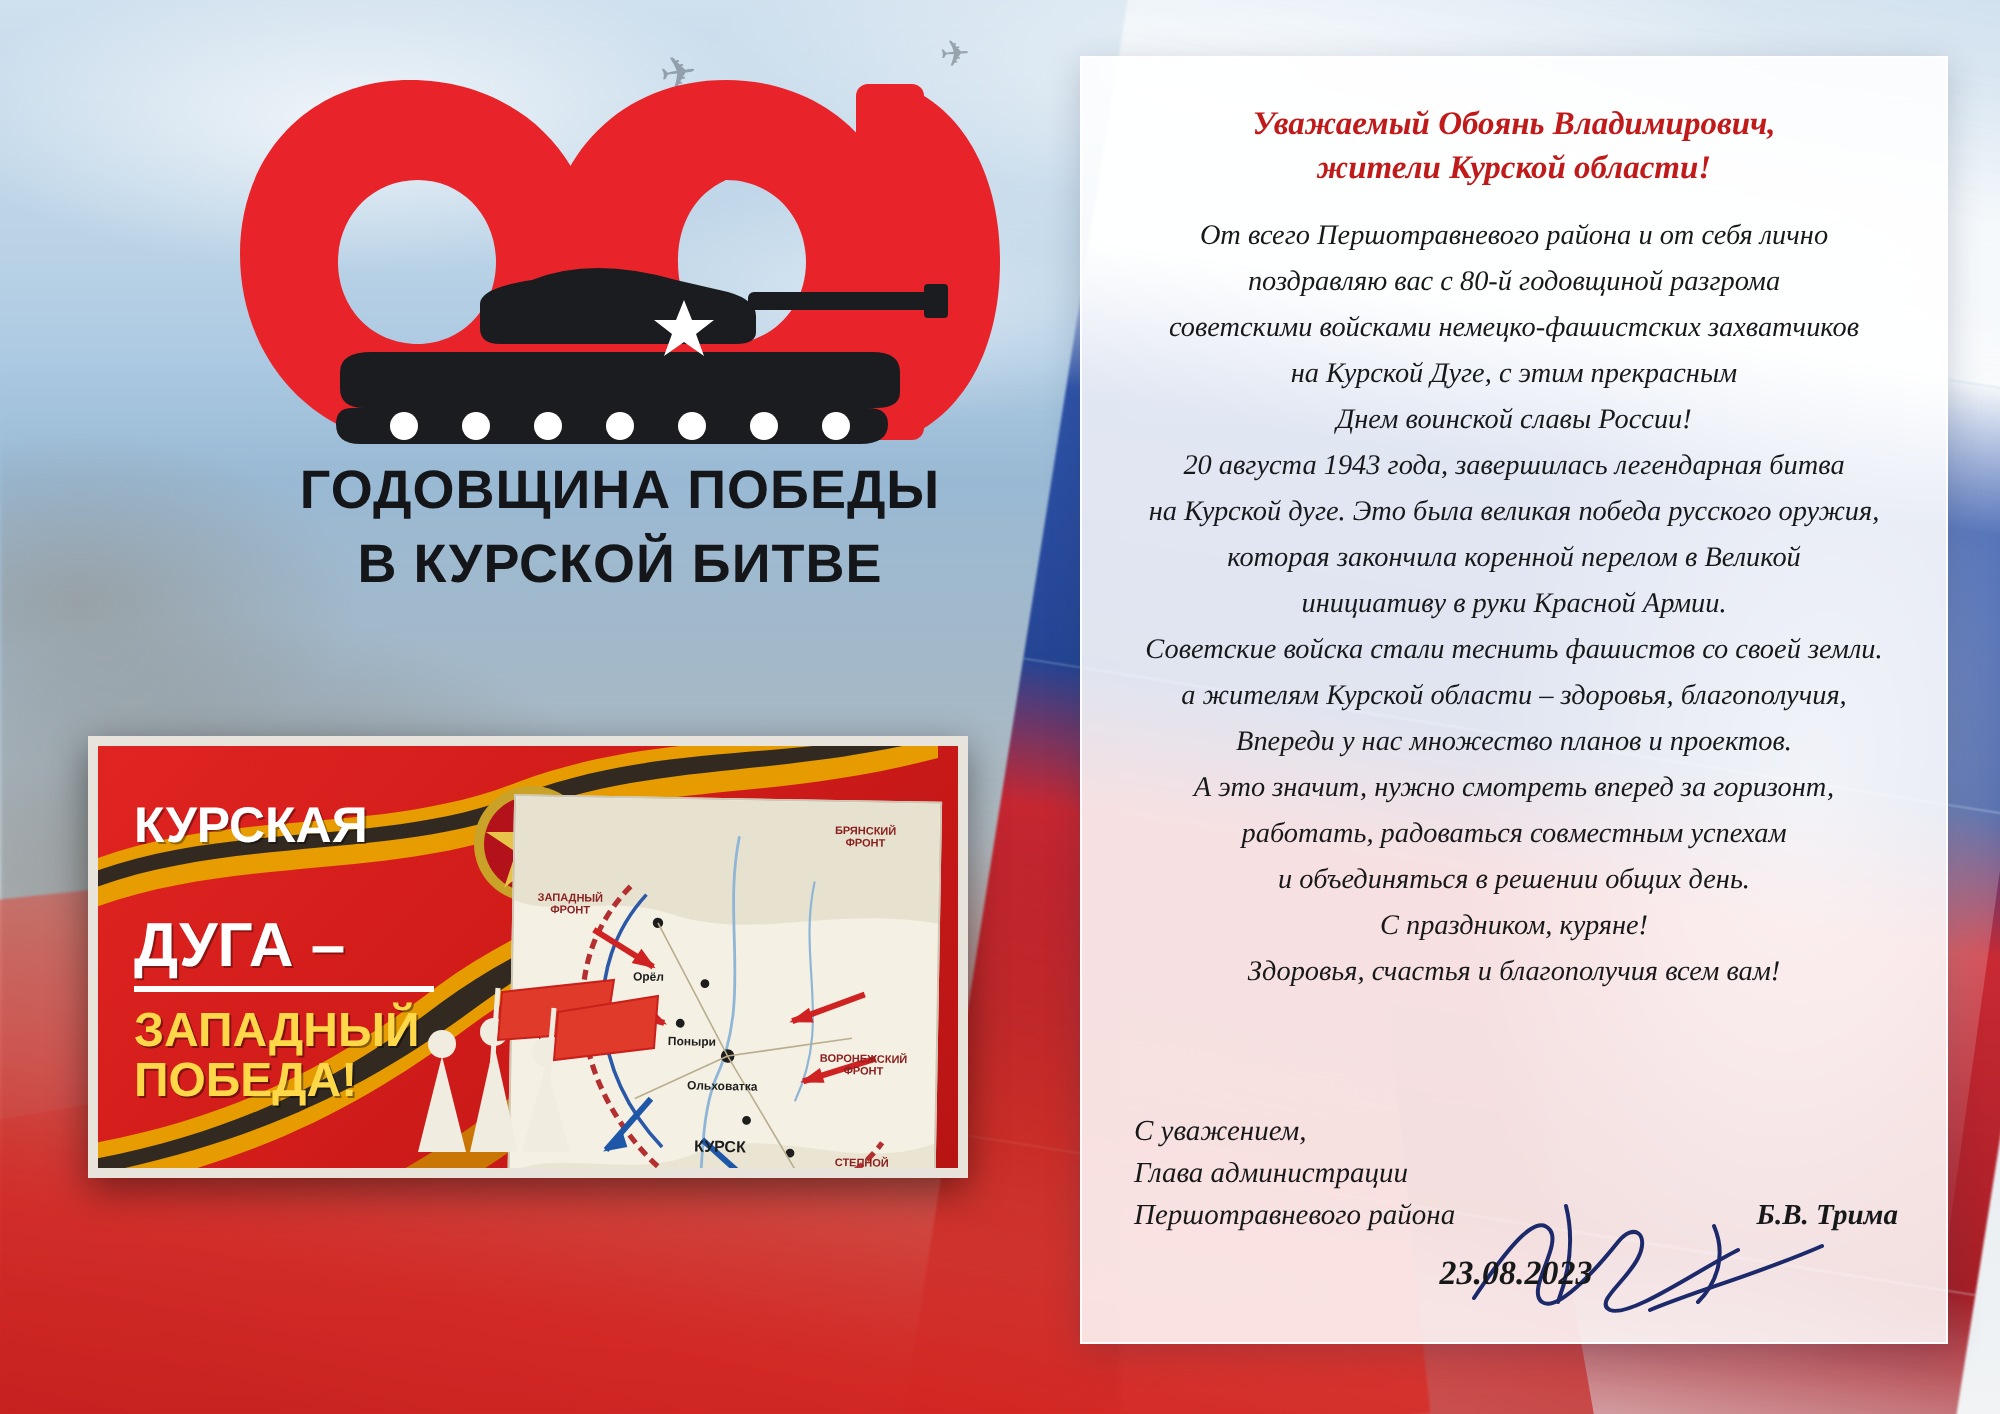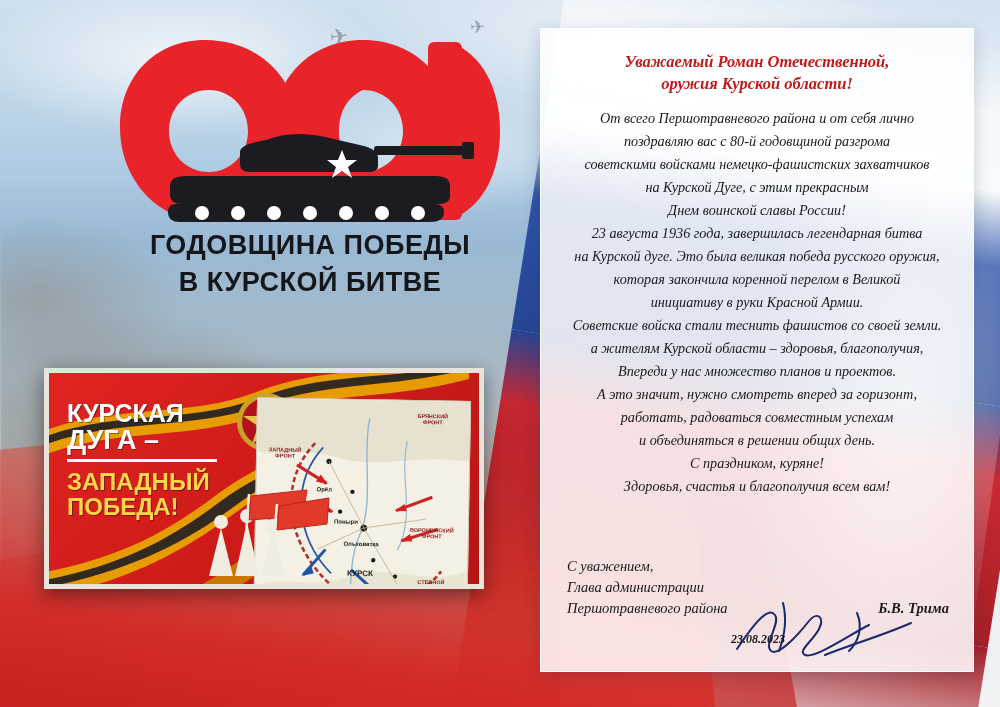--- a/index.html
+++ b/index.html
@@ -143,21 +143,21 @@
   .card-inner { position: absolute; inset: 0; }
   .card-title {
     position: absolute;
     left: 18px; top: 28px;
     width: 165px;
     font-family: "Liberation Sans", sans-serif;
     font-weight: bold;
     line-height: 1.02;
   }
   .card-title .t1 { font-size: 25px; color: #ffffff; text-shadow: 1px 1px 0 rgba(0,0,0,0.35); }
-  .card-title .t2 { font-size: 27px; color: #ffffff; text-shadow: 1px 1px 0 rgba(0,0,0,0.35); }
+  .card-title .t2 { font-size: 31px; color: #ffffff; text-shadow: 1px 1px 0 rgba(0,0,0,0.35); margin-top: 30px; }
   .card-title .t3 { font-size: 24px; color: #ffd84a; margin-top: 8px; text-shadow: 1px 1px 0 rgba(0,0,0,0.4); }
   .card-title .t4 { font-size: 24px; color: #ffd84a; text-shadow: 1px 1px 0 rgba(0,0,0,0.4); }
   .title-rule { width: 150px; height: 3px; background: #ffffff; margin-top: 5px; margin-bottom: 4px; }
 
   .year {
     position: absolute;
     right: 96px; top: 38px;
     font-family: "Liberation Sans", sans-serif;
     font-weight: bold;
     font-size: 36px;
@@ -250,21 +250,21 @@
     left: 188px; bottom: 8px;
     width: 190px; height: 62px;
   }
   .sign-date {
     position: absolute;
     left: 0; bottom: 24px;
     width: 434px;
     text-align: center;
     font-style: italic;
     font-weight: bold;
-    font-size: 12px;
+    font-size: 17px;
     color: #17181a;
   }
 </style>
 </head>
 <body>
 
 <div class="poster">
 
   <div class="bg-sky"></div>
   <div class="bg-clouds"></div>
@@ -455,31 +455,31 @@
             <line x1="50" y1="6" x2="46" y2="60"></line>
             <line x1="78" y1="16" x2="74" y2="62"></line>
           </g>
         </svg>
       </div>
     </div>
   </div>
 
   <div class="letter">
     <div class="letter-head">
-      <div>Уважаемый Роман Отечественной,</div>
-      <div>оружия Курской области!</div>
+      <div>Уважаемый Обоянь Владимирович,</div>
+      <div>жители Курской области!</div>
     </div>
 
     <div class="letter-body">
       <p>От всего Першотравневого района и от себя лично</p>
       <p>поздравляю вас с 80-й годовщиной разгрома</p>
       <p>советскими войсками немецко-фашистских захватчиков</p>
       <p>на Курской Дуге, с этим прекрасным</p>
       <p>Днем воинской славы России!</p>
-      <p>23 августа 1936 года, завершилась легендарная битва</p>
+      <p>20 августа 1943 года, завершилась легендарная битва</p>
       <p>на Курской дуге. Это была великая победа русского оружия,</p>
       <p>которая закончила коренной перелом в Великой</p>
       <p>инициативу в руки Красной Армии.</p>
       <p>Советские войска стали теснить фашистов со своей земли.</p>
       <p>а жителям Курской области – здоровья, благополучия,</p>
       <p>Впереди у нас множество планов и проектов.</p>
       <p>А это значит, нужно смотреть вперед за горизонт,</p>
       <p>работать, радоваться совместным успехам</p>
       <p>и объединяться в решении общих день.</p>
       <p>С праздником, куряне!</p>

